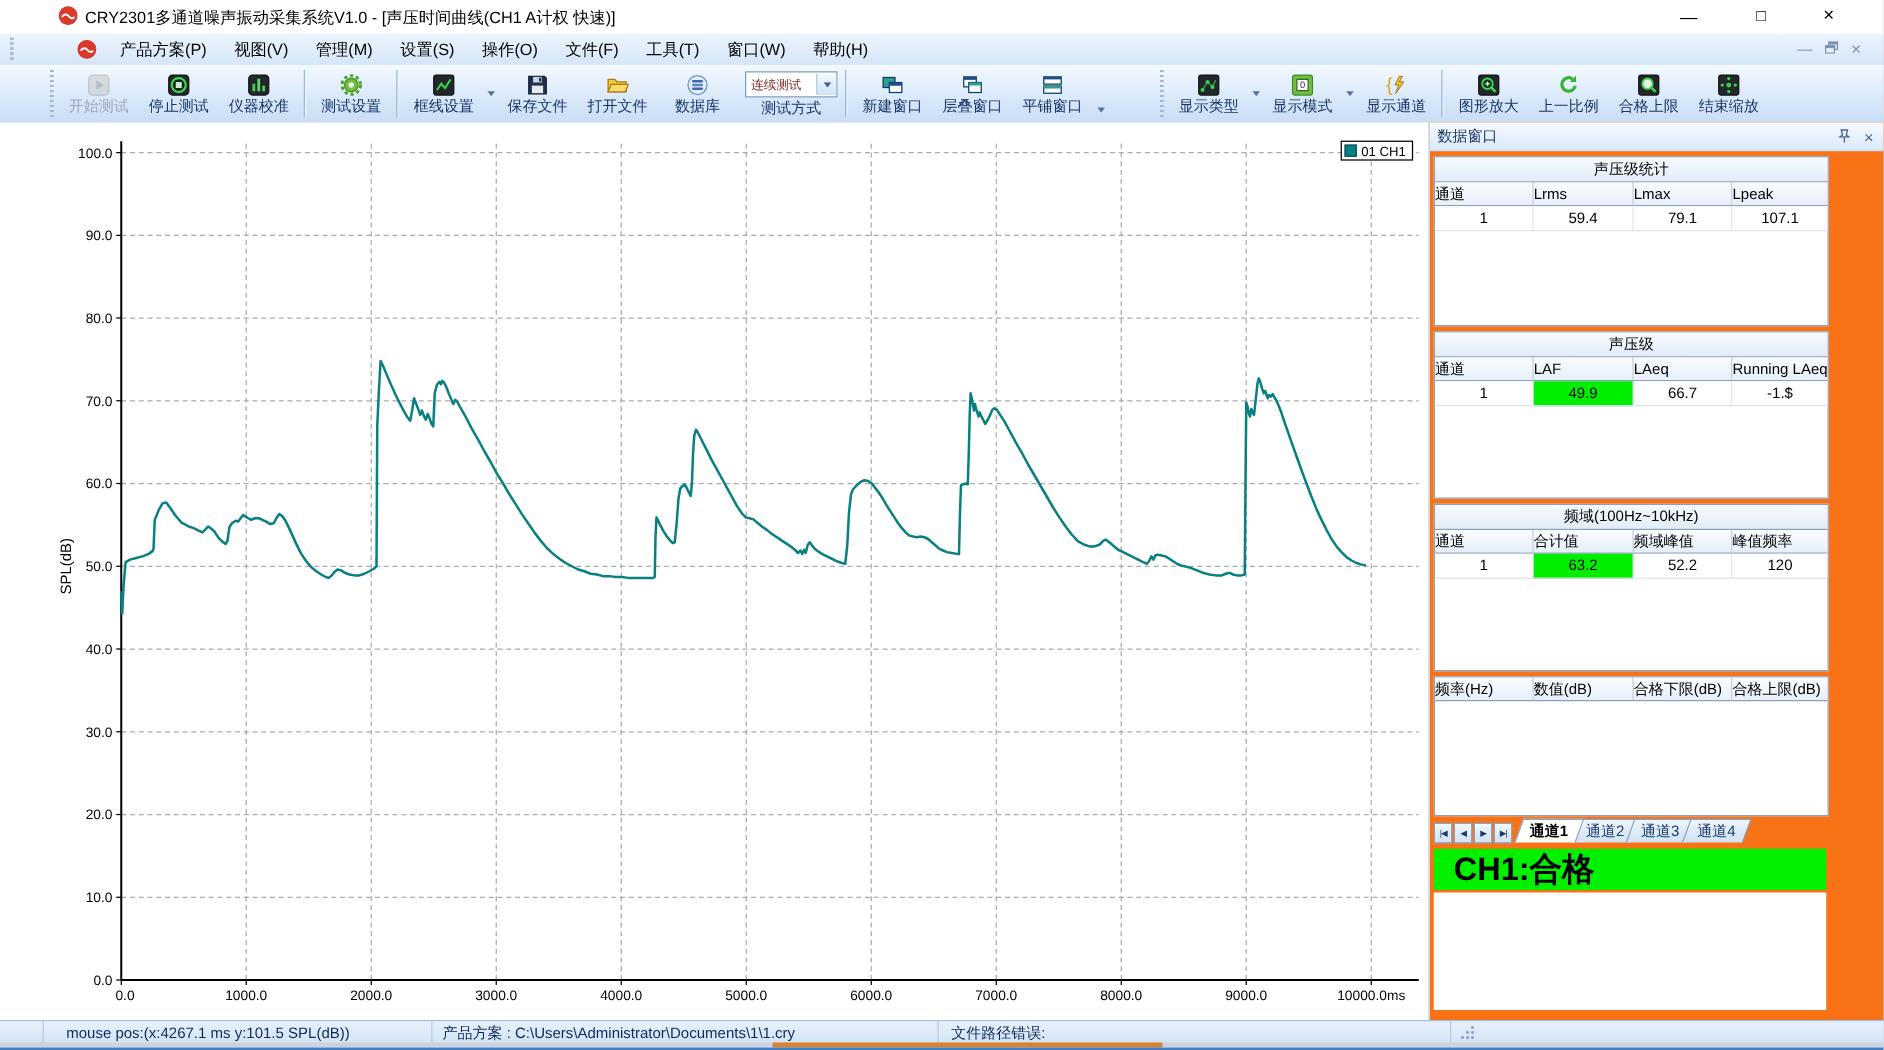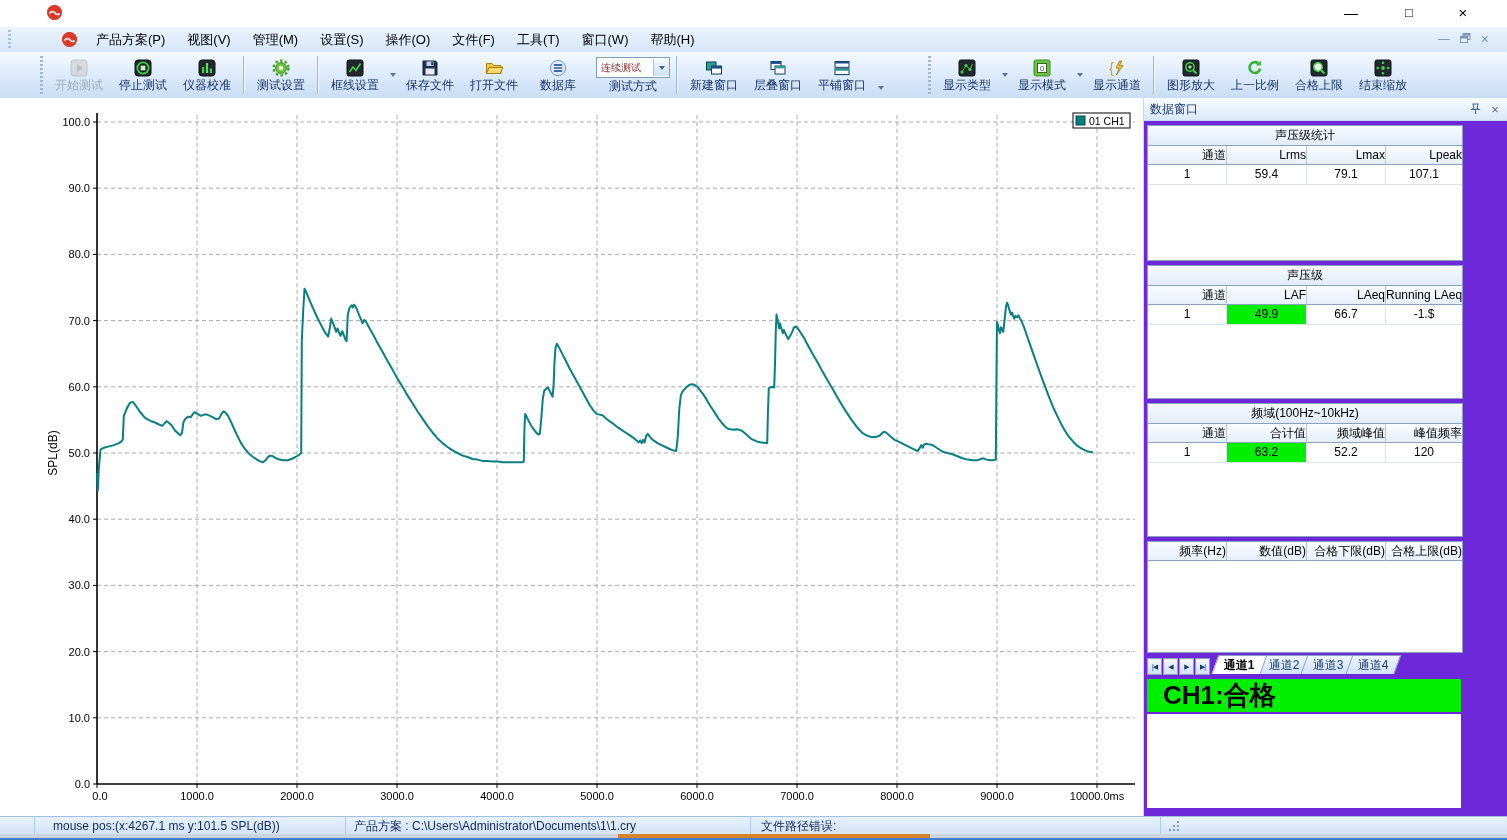--- a/index.html
+++ b/index.html
@@ -41,30 +41,30 @@
   .combo-value{flex:1;font-size:10px;color:#7f1d1d;padding-left:4px;white-space:nowrap;}
   .combo-arrow{width:15px;height:17px;background:linear-gradient(#f3f9fe,#cfe2f5);border-left:1px solid #a9c3df;display:flex;align-items:center;justify-content:center;}
   .combo-arrow i{width:0;height:0;border-left:3.5px solid transparent;border-right:3.5px solid transparent;border-top:4px solid #41608e;}
   .combo-label{font-size:12px;color:#17356b;line-height:13px;}
   .tb-chevron{width:14px;height:42px;display:flex;align-items:flex-end;justify-content:center;padding-bottom:6px;box-sizing:border-box;flex:0 0 auto;}
   .tb-chevron i{width:0;height:0;border-left:3.5px solid transparent;border-right:3.5px solid transparent;border-top:4px solid #54749f;}
   
   .chart-wrap{position:absolute;top:98px;left:0;width:1143px;height:718px;background:#ffffff;}
   .chart-wrap svg{position:absolute;left:0;top:0;}
   
-  .panel{position:absolute;top:98px;left:1143px;width:364px;height:718px;background:#6d28d9;border-left:1px solid #c3d6ec;box-sizing:border-box;}
+  .panel{position:absolute;top:98px;left:1143px;width:364px;height:718px;background:#f97316;border-left:1px solid #c3d6ec;box-sizing:border-box;}
   .panel-header{height:22px;background:linear-gradient(#f8fbff,#d9e8f8);border-bottom:1px solid #c6d9ee;
                 display:flex;align-items:center;color:#1b3a6b;font-size:12px;}
   .panel-header .ph-label{flex:1;padding-left:6px;}
   .ph-btn{width:16px;height:16px;display:flex;align-items:center;justify-content:center;margin-right:4px;color:#4a6a94;font-size:12px;}
   .block{margin:4px 0 0 3px;width:316px;background:#fff;border:1px solid #8aa0bc;box-sizing:border-box;overflow:hidden;}
   .block .btitle{height:19px;line-height:19px;text-align:center;font-size:12px;color:#000;
                  background:linear-gradient(#f6fafe,#e2ecf8);border-bottom:1px solid #8aa0bc;}
   .trow{display:grid;grid-template-columns:79px 80px 79px 1fr;}
-  .hcell{height:18px;line-height:18px;text-align:right;font-size:12px;color:#000;overflow:hidden;white-space:nowrap;
+  .hcell{height:18px;line-height:18px;text-align:left;font-size:12px;color:#000;overflow:hidden;white-space:nowrap;
          background:linear-gradient(#fafcfe,#e6effa);border-right:1px solid #b7c3d4;border-bottom:1px solid #8aa0bc;}
   .hcell:last-child{border-right:none;}
   .dcell{height:19px;line-height:19px;text-align:center;font-size:12px;color:#000;background:#fff;
          border-right:1px solid #dde3ec;border-bottom:1px solid #dde3ec;}
   .dcell:last-child{border-right:none;}
   .dcell.hl{background:#00ee00;}
   
   .tabstrip{margin:2px 0 0 3px;width:316px;height:20px;display:flex;align-items:flex-end;}
   .tnav{width:15px;height:17px;box-sizing:border-box;margin-right:1px;border:1px solid #8aa0bc;
         background:linear-gradient(#f2f8fe,#cfe2f5);display:flex;align-items:center;justify-content:center;
@@ -101,20 +101,21 @@
 
 <div class="app">
 
   <div class="titlebar">
     <span class="appicon">
       <svg width="15" height="15" viewBox="0 0 15 15">
           <circle cx="7.5" cy="7.5" r="7.5" fill="#d93a2b"></circle>
           <path d="M2.5 8.5c2-2.5 4-2.5 5.5-.5s3.5 2 4.5.5" stroke="#fff" stroke-width="1.6" fill="none"></path>
         </svg>
     </span>
+    <span class="win-title">CRY2301多通道噪声振动采集系统V1.0 - [声压时间曲线(CH1 A计权  快速)]</span>
     <span class="wc min">—</span>
     <span class="wc max">□</span>
     <span class="wc close">×</span>
   </div>
 
   <div class="menubar">
     <span class="menu-handle"></span>
     <span class="appicon">
       <svg width="15" height="15" viewBox="0 0 15 15">
           <circle cx="7.5" cy="7.5" r="7.5" fill="#d93a2b"></circle>

